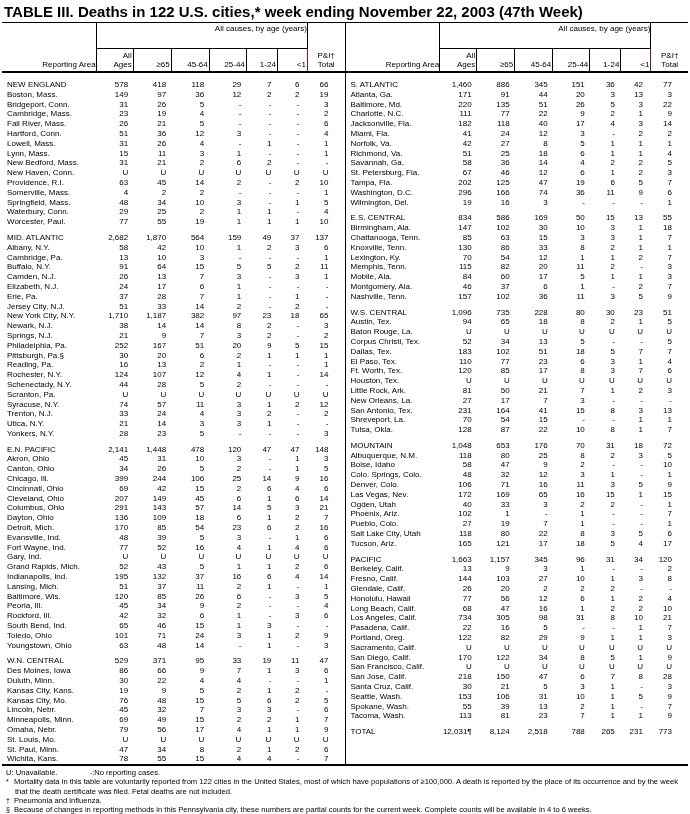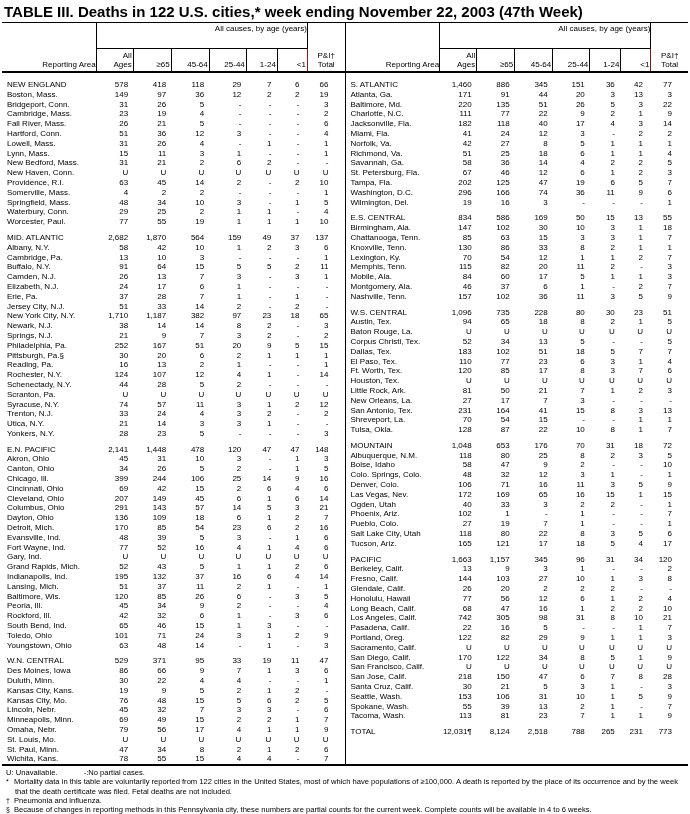--- a/index.html
+++ b/index.html
@@ -25,21 +25,21 @@
   tbody tr:first-child td{padding-top:7px;}
   td.c0{text-align:left;padding-left:5px;}
   td.num{text-align:right;}
   td.c1,td.c2,td.c3,td.c4{padding-right:5px;}
   td.c5{padding-right:6px;}
   td.c6{padding-right:8px;}
   td.c7{padding-right:16px;}
   tr.gap td{height:6px;line-height:6px;padding:0;}
   .footnotes{padding:2px 2px 0 4px;font-size:7.6px;line-height:9.3px;}
   .fn-legend span{display:inline-block;}
-  .fn-legend .lg1{margin-right:24px;}
+  .fn-legend .lg1{margin-right:30px;}
   .fn-item{padding-left:9px;text-indent:-9px;}
   .fn-item .mk{display:inline-block;width:8px;text-indent:0;font-size:7px;vertical-align:top;}
 </style>
 </head>
 <body>
 
 <div class="page">
   <div class="title">TABLE III. Deaths in 122 U.S. cities,* week ending November 22, 2003 (47th Week)</div>
 
   <div class="tables">
@@ -1324,21 +1324,21 @@
               <td class="c1 num">68</td>
               <td class="c2 num">47</td>
               <td class="c3 num">16</td>
               <td class="c4 num">1</td>
               <td class="c5 num">2</td>
               <td class="c6 num">2</td>
               <td class="c7 num">10</td>
             </tr>
             <tr>
               <td class="c0">Los Angeles, Calif.</td>
-              <td class="c1 num">742</td>
+              <td class="c1 num">734</td>
               <td class="c2 num">305</td>
               <td class="c3 num">98</td>
               <td class="c4 num">31</td>
               <td class="c5 num">8</td>
               <td class="c6 num">10</td>
               <td class="c7 num">21</td>
             </tr>
             <tr>
               <td class="c0">Pasadena, Calif.</td>
               <td class="c1 num">22</td>
@@ -1454,21 +1454,21 @@
             </tr>
           </tbody>
       </table>
     </div>
 
   </div>
 
   <div class="footnotes">
     <div class="fn-legend">
       <span class="lg1">U: Unavailable.</span>
-      <span class="lg2">-:No partial cases.</span>
+      <span class="lg2">-:No reporting cases.</span>
     </div>
     <div id="fn-list">
         <div class="fn-item"><span class="mk">*</span><span>Mortality data in this table are voluntarily reported from 122 cities in the United States, most of which have populations of ≥100,000. A death is reported by the place of its occurrence and by the week that the death certificate was filed. Fetal deaths are not included.</span></div>
         <div class="fn-item"><span class="mk">†</span><span>Pneumonia and influenza.</span></div>
         <div class="fn-item"><span class="mk">§</span><span>Because of changes in reporting methods in this Pennsylvania city, these numbers are partial counts for the current week. Complete counts will be available in 4 to 6 weeks.</span></div>
         <div class="fn-item"><span class="mk">¶</span><span>Total includes unknown ages.</span></div>
       </div>
   </div>
 </div>
 

